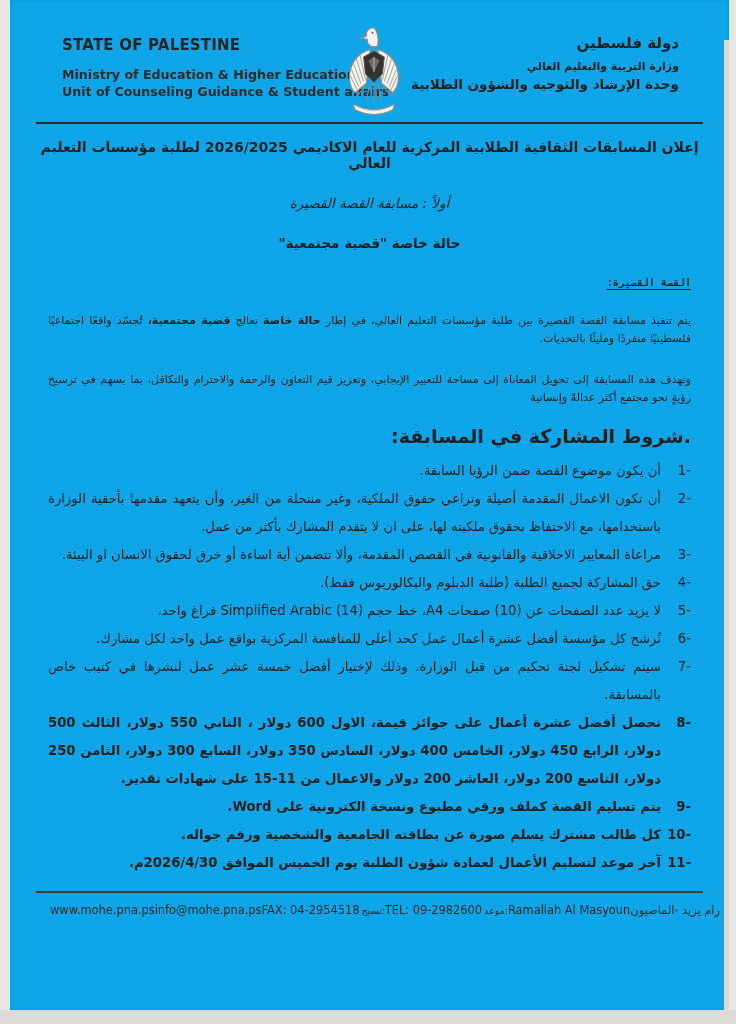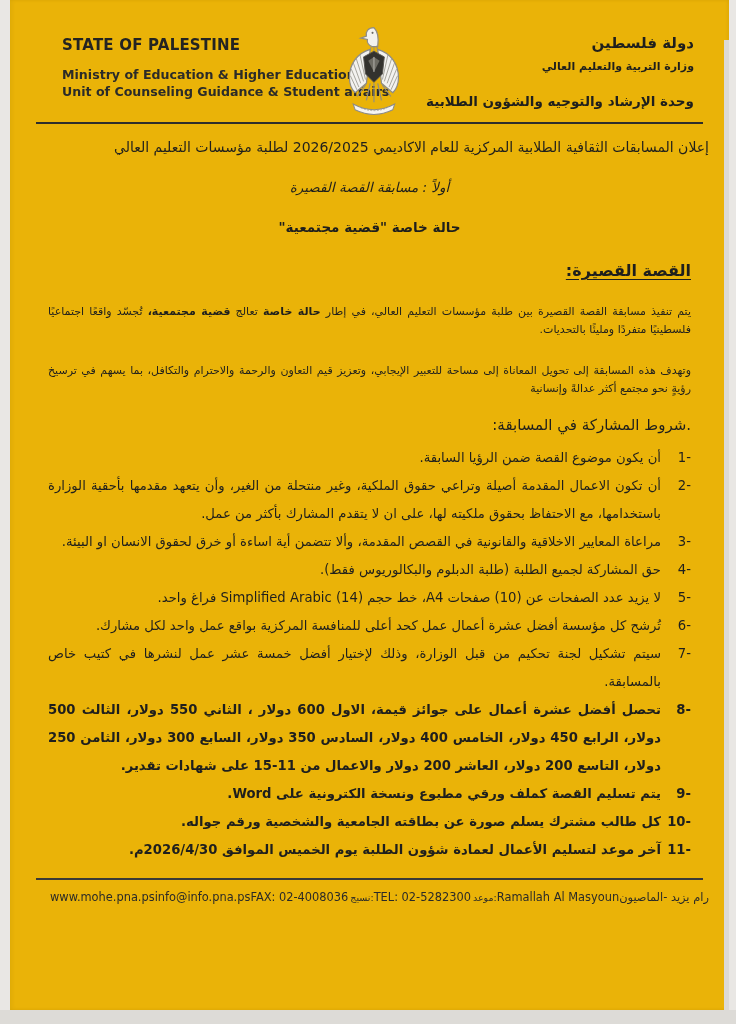--- a/index.html
+++ b/index.html
@@ -7,21 +7,21 @@
   body {
     width:736px; height:1024px;
     background:#e9e7e4;
     font-family:"DejaVu Sans", sans-serif;
     color:#1f1f1d;
     overflow:hidden;
     position:relative;
   }
   .paper {
     position:absolute; left:10px; right:7px; top:0; bottom:14px;
-    background:#eab308;
+    background:#0ea5e9;
     box-shadow: inset 2px 0 4px rgba(0,0,0,0.05), inset -2px 0 3px rgba(0,0,0,0.04);
   }
   .scan-artifact {
     position:absolute; left:95px; top:-46px; width:528px; height:72px;
     background:#f6f5f2; border-radius:30px;
     box-shadow:0 2px 5px rgba(0,0,0,0.06);
   }
   .edge-strip {
     position:absolute; right:0; top:40px; bottom:0; width:5px;
     background:#dcdad6;
@@ -33,57 +33,57 @@
 
   
   .header {
     position:relative;
     padding:34px 44px 0 44px;
     height:122px;
   }
   .hdr-en { position:absolute; left:52px; top:36px; text-align:left; direction:ltr; }
   .hdr-en .l1 { font-size:15px; font-weight:700; letter-spacing:.2px; margin-bottom:12px; color:#242422;}
   .hdr-en .l2, .hdr-en .l3 { font-size:12.6px; font-weight:600; color:#2b2b29; line-height:17px; }
-  .hdr-ar { position:absolute; right:35px; top:34px; direction:rtl; }
+  .hdr-ar { position:absolute; right:50px; top:34px; direction:rtl; }
   .hdr-ar .l1 { font-size:15px; font-weight:700; margin-bottom:8px; }
-  .hdr-ar .l2 { font-size:11px; font-weight:700; margin-bottom:20px; }
+  .hdr-ar .l2 { font-size:11px; font-weight:700; margin-bottom:3px; }
   .hdr-ar .l3 { font-size:13.5px; font-weight:700;margin-left:48px; }
   .emblem { position:absolute; left:330px; top:24px; }
 
   .rule {
     margin:0 26px; border-bottom:2.2px solid #2e2e2c;
   }
 
   
   .title {
-    margin-top:15px; direction:rtl;
-    font-size:14px; font-weight:400;
+    margin-top:15px; text-align:center; direction:rtl;
+    font-size:14px; font-weight:700;
     padding:0 20px;
   }
   .subtitle {
     margin-top:24px; text-align:center; direction:rtl;
     font-size:13.5px; font-weight:400; font-style:italic;
   }
   .special {
     margin-top:24px; text-align:center; direction:rtl;
     font-size:13.5px; font-weight:700;
   }
 
   
   .content { padding:0 38px; direction:rtl; }
   .sec-head {
-    margin-top:26px; font-size:16px; font-weight:700;
-    text-decoration:underline; text-underline-offset:3px;
+    margin-top:26px; font-size:10px; font-weight:700;
+    text-decoration:underline; text-underline-offset:3px;font-family:Liberation Mono, monospace;
   }
   .para {
     margin-top:23px; font-size:11px; line-height:18px;
     text-align:justify; text-justify:inter-word;
   }
   .para b { font-weight:700; }
-  .cond-head { margin-top:18px; font-size:15px; font-weight:400; }
+  .cond-head { margin-top:18px; font-size:19px; font-weight:700; }
   .conds { margin-top:10px; }
   .cond {
     display:flex; direction:rtl; align-items:flex-start;
     font-size:13.2px; line-height:28px;
   }
   .cond .num {
     direction:ltr; min-width:30px; text-align:right;
     padding-left:6px; flex:0 0 auto;
   }
   .cond .ctext { flex:1; text-align:justify; }
@@ -209,23 +209,23 @@
       <div class="cond bold">
           <span class="num">11-</span>
           <span class="ctext">آخر موعد لتسليم الأعمال لعمادة شؤون الطلبة يوم الخميس الموافق 2026/4/30م.</span>
         </div>
     </div>
   </div>
 
   <div class="footer">
     <div class="f-row">
       <span class="f-cell">www.mohe.pna.ps</span>
-      <span class="f-cell">info@info.pna.ps</span>
-      <span class="f-cell"><span>FAX: 02-4008036</span><span class="ar">نسيج:</span></span>
-      <span class="f-cell"><span>TEL: 02-5282300</span><span class="ar">موعد:</span></span>
+      <span class="f-cell">info@mohe.pna.ps</span>
+      <span class="f-cell"><span>FAX: 04-2954518</span><span class="ar">نسيج:</span></span>
+      <span class="f-cell"><span>TEL: 09-2982600</span><span class="ar">موعد:</span></span>
       <span class="f-cell">Ramallah Al Masyoun</span>
       <span class="f-cell">رام يزيد -الماصيون</span>
     </div>
 
   </div>
 
   <div class="edge-strip"></div>
 </div>
 
 <div class="bottom-strip"></div>

